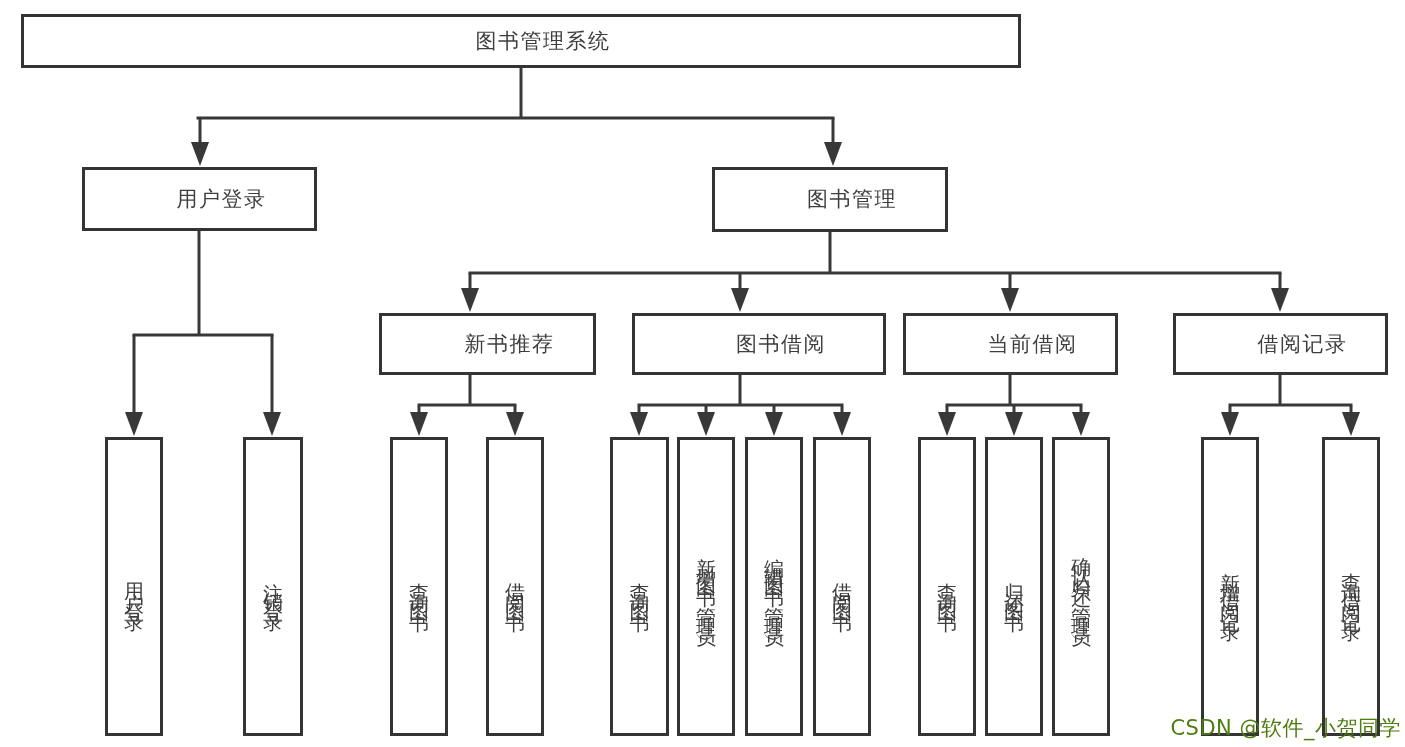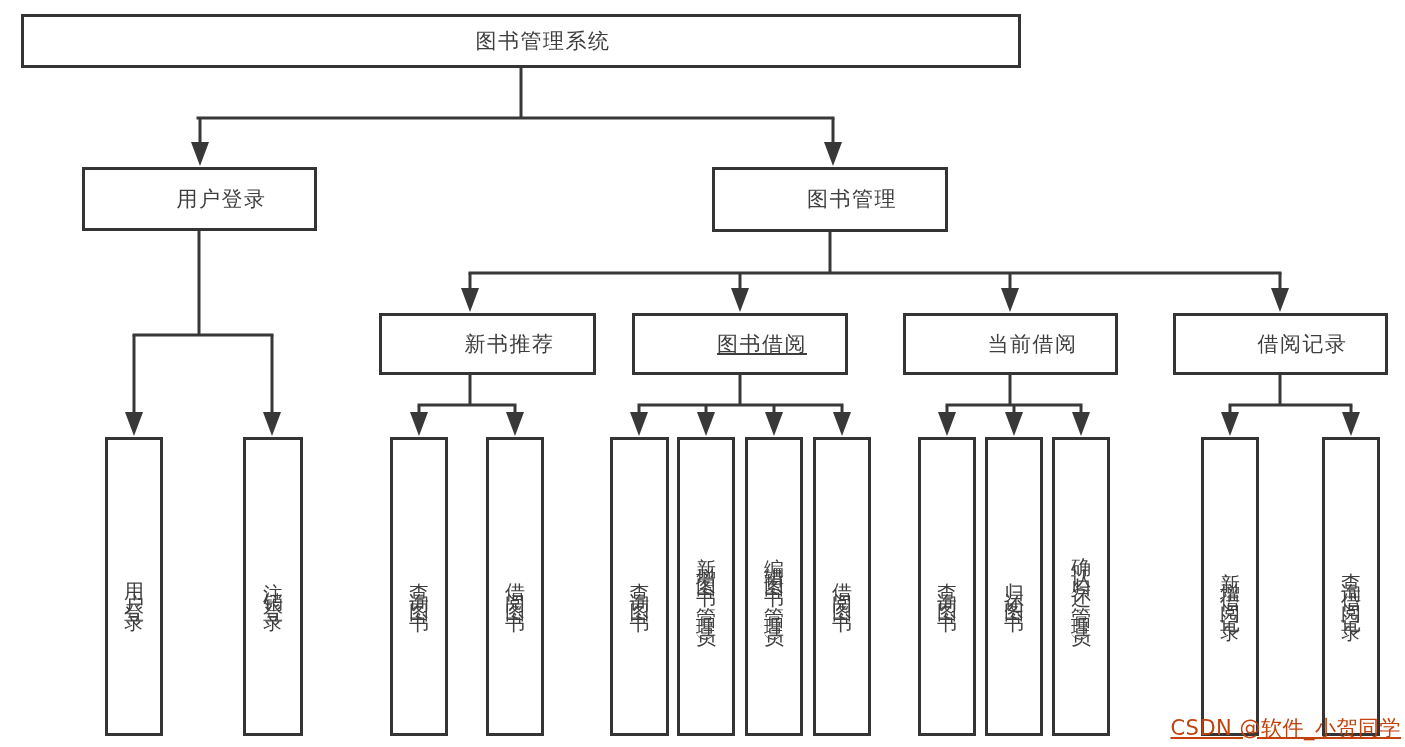--- a/index.html
+++ b/index.html
@@ -16,21 +16,21 @@
     color:#3e3e3e;display:flex;align-items:center;justify-content:center;
     text-align:center;line-height:1.15;padding-left:44px;
   }
   .node.h{font-size:21px;letter-spacing:1.5px;}
   .node.v{
     writing-mode:vertical-rl;text-orientation:mixed;
     font-size:20px;letter-spacing:10px;padding:4px 0;
   }
   .watermark{
     position:absolute;right:4px;bottom:5px;z-index:20;
-    font-size:21px;letter-spacing:0.5px;color:#c2410c;text-decoration:underline;
+    font-size:21px;letter-spacing:0.5px;color:#4d7c0f;
   }
 </style>
 </head>
 <body>
 
 <div id="canvas">
   <svg id="connectors" viewBox="0 0 1405 747" xmlns="http://www.w3.org/2000/svg">
       <line x1="521" y1="68" x2="521" y2="118" class="cline"></line>
       <line x1="199" y1="231" x2="199" y2="335" class="cline"></line>
       <line x1="830" y1="232" x2="830" y2="273" class="cline"></line>
@@ -82,21 +82,21 @@
       <line x1="1230" y1="406" x2="1230" y2="418" class="cline"></line>
       <polygon points="1221,412 1239,412 1230,436" class="carrow"></polygon>
       <line x1="1351" y1="406" x2="1351" y2="418" class="cline"></line>
       <polygon points="1342,412 1360,412 1351,436" class="carrow"></polygon>
     </svg>
 
   <div class="node h" style="left: 21px; top: 14px; width: 1000px; height: 54px;">图书管理系统</div>
     <div class="node h" style="left: 82px; top: 167px; width: 235px; height: 64px;">用户登录</div>
     <div class="node h" style="left: 712px; top: 167px; width: 236px; height: 65px;">图书管理</div>
     <div class="node h" style="left: 363px; top: 313px; width: 217px; height: 62px; margin-left: 16px;">新书推荐</div>
-    <div class="node h" style="left: 632px; top: 313px; width: 216px; height: 62px; text-decoration: underline;">图书借阅</div>
+    <div class="node h" style="left: 632px; top: 313px; width: 254px; height: 62px;">图书借阅</div>
     <div class="node h" style="left: 1173px; top: 313px; width: 215px; height: 62px;">借阅记录</div>
     <div class="node h" style="left: 903px; top: 313px; width: 215px; height: 62px;">当前借阅</div>
     <div class="node v" style="left: 105px; top: 437px; width: 58px; height: 299px;">用户登录</div>
     <div class="node v" style="left: 243px; top: 437px; width: 60px; height: 299px;">注销登录</div>
     <div class="node v" style="left: 390px; top: 437px; width: 58px; height: 299px;">查询图书</div>
     <div class="node v" style="left: 486px; top: 437px; width: 58px; height: 299px;">借阅图书</div>
     <div class="node v" style="left: 610px; top: 437px; width: 59px; height: 299px;">查询图书</div>
     <div class="node v" style="left: 677px; top: 437px; width: 58px; height: 299px;">新增图书（管理员）</div>
     <div class="node v" style="left: 745px; top: 437px; width: 58px; height: 299px;">编辑图书（管理员）</div>
     <div class="node v" style="left: 813px; top: 437px; width: 58px; height: 299px;">借阅图书</div>

